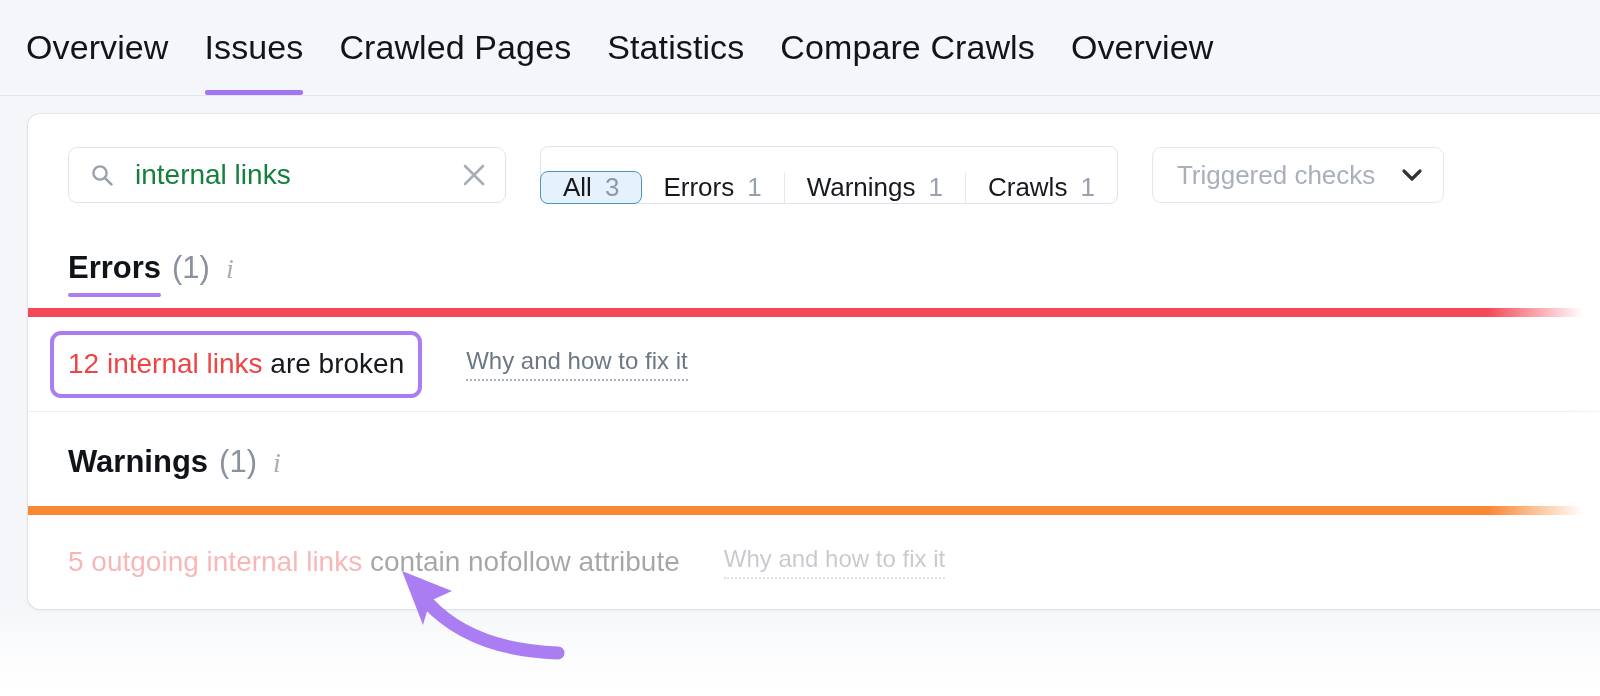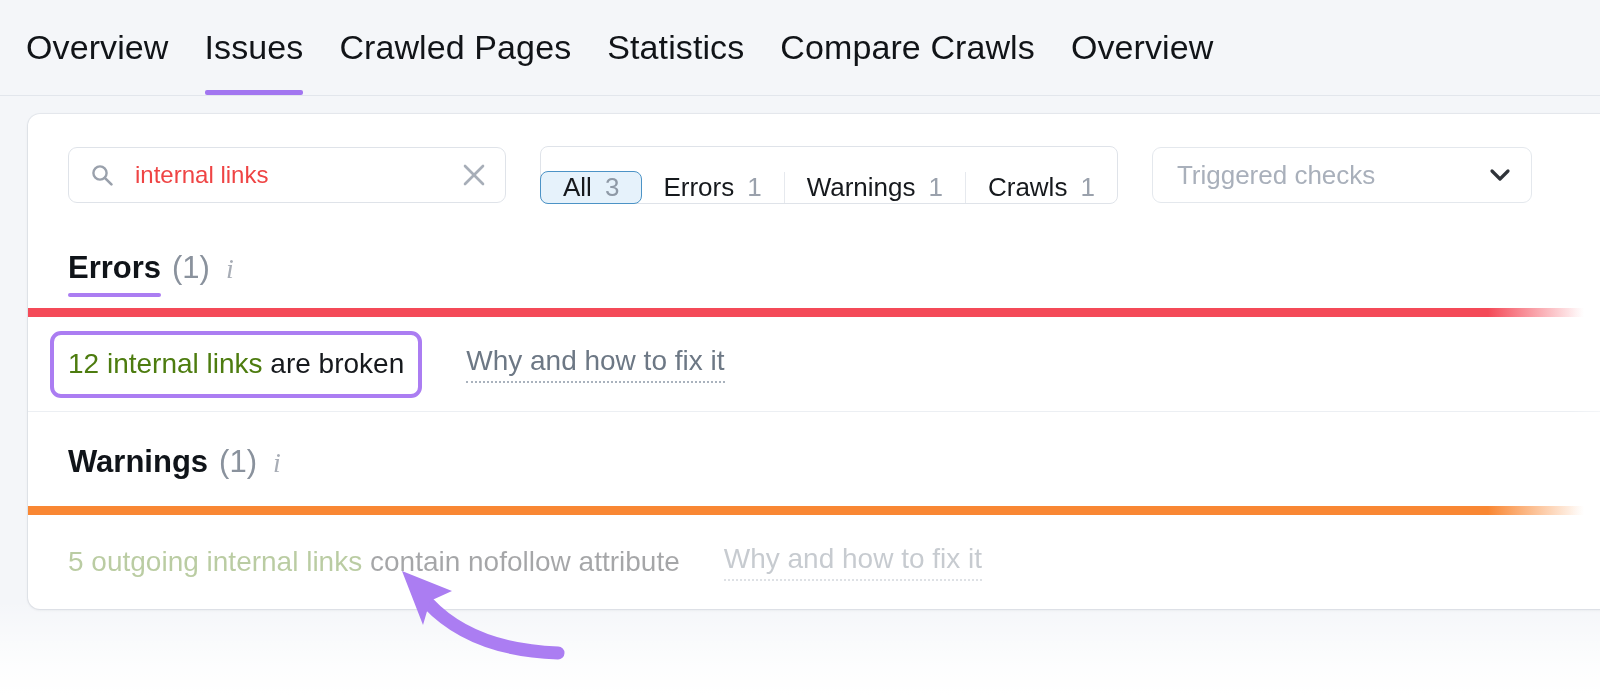--- a/index.html
+++ b/index.html
@@ -93,22 +93,22 @@
     top: 50%;
     transform: translateY(-50%);
     width: 22px;
     height: 22px;
   }
   .search-input {
     border: none;
     outline: none;
     background: transparent;
     font-family: "Liberation Sans", sans-serif;
-    font-size: 24px;
-    color: #ef4444;
+    font-size: 28px;
+    color: #15803d;
     padding: 0 48px 0 66px;
     width: 100%;
     height: 100%;
     box-sizing: border-box;
   }
   .search-clear {
     position: absolute;
     right: 18px;
     top: 50%;
     transform: translateY(-50%);
@@ -146,21 +146,21 @@
     border-radius: 8px;
     margin: -1px;
     z-index: 2;
   }
   .seg.selected .seg-count { color: #8e99a6; }
 
   .dropdown {
     display: flex;
     align-items: center;
     justify-content: space-between;
-    width: 380px;
+    width: 292px;
     height: 56px;
     border: 1px solid #e4e8ed;
     border-radius: 9px;
     background: #fff;
     padding: 0 20px 0 24px;
     box-sizing: border-box;
     cursor: pointer;
   }
   .dropdown-label {
     font-size: 26px;
@@ -234,25 +234,25 @@
     position: relative;
   }
   .issue-row.divider { border-bottom: 1px solid #eceff3; }
 
   .issue-text {
     font-size: 28px;
     color: #16191d;
     white-space: nowrap;
   }
   .issue-link {
-    color: #4d7c0f;
+    color: #ef4444;
     cursor: pointer;
   }
   .fix-link {
-    font-size: 28px;
+    font-size: 24px;
     color: #6d7885;
     border-bottom: 2px dotted #a9b2bd;
     padding-bottom: 4px;
     cursor: pointer;
     white-space: nowrap;
   }
 
   
   .highlight-box {
     display: inline-flex;

